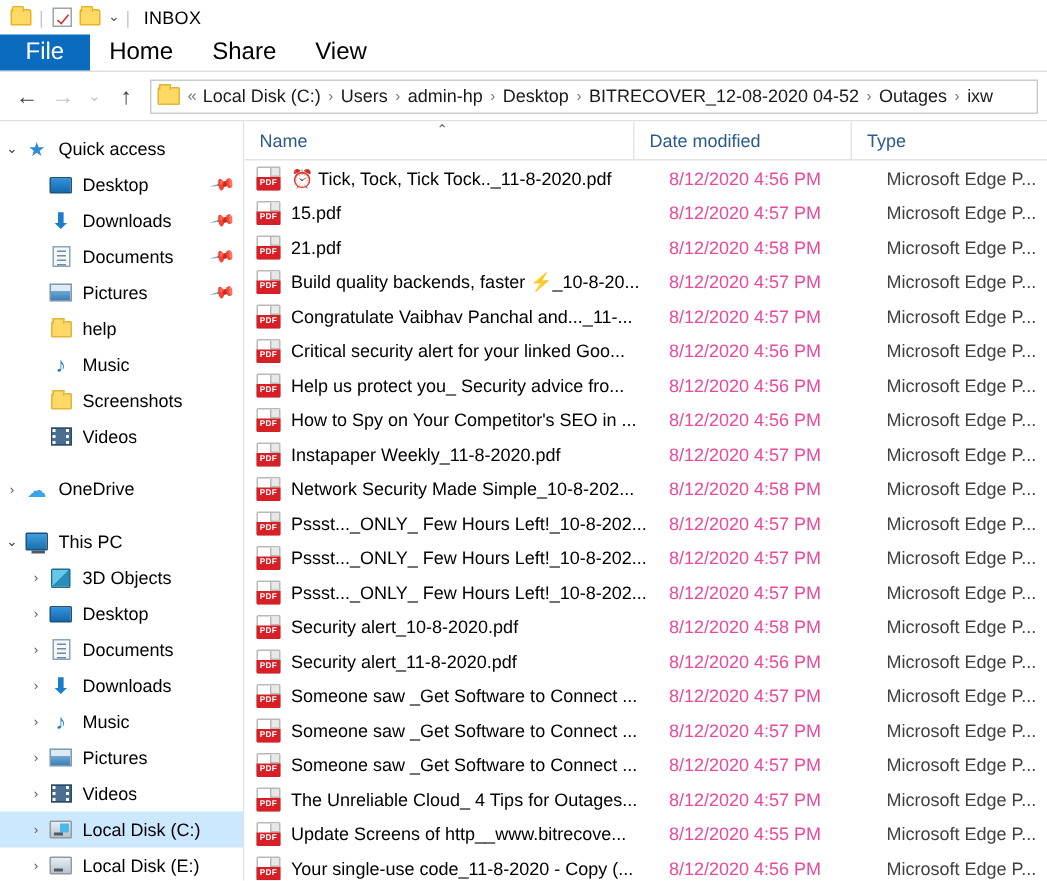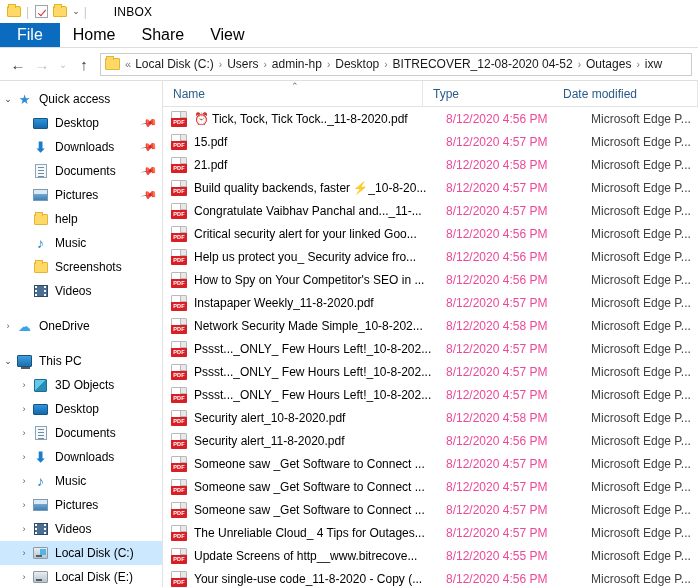--- a/index.html
+++ b/index.html
@@ -69,21 +69,21 @@
   }
   .qat-caret {
     font-size: 9px;
     color: #4a4a4a;
     line-height: 1;
     margin-left: 1px;
   }
   #window-title {
     font-size: 12px;
     color: #000;
-    margin-left: 23px;
+    margin-left: 5px;
     letter-spacing: 0.2px;
   }
 
   
   #ribbon {
     height: 25px;
     background: #ffffff;
     display: flex;
     align-items: stretch;
     border-bottom: 1px solid #dfdfdf;
@@ -653,22 +653,22 @@
       <span class="nav-label">Local Disk (E:)</span>
     </div>
   </div>
 
   <div id="filepane">
     <div id="colheaders">
       <div class="colhead col-name">
         <span>Name</span>
         <span class="sort-arrow">⌃</span>
       </div>
+      <div class="colhead col-date">Date modified</div>
       <div class="colhead col-type">Type</div>
-      <div class="colhead col-date">Date modified</div>
     </div>
     <div id="filerows">
         <div class="filerow">
           <span class="pdf-icon"></span>
           <span class="cell-name">⏰ Tick, Tock, Tick Tock.._11-8-2020.pdf</span>
           <span class="cell-date">8/12/2020 4:56 PM</span>
           <span class="cell-type">Microsoft Edge P...</span>
         </div>
         <div class="filerow">
           <span class="pdf-icon"></span>

